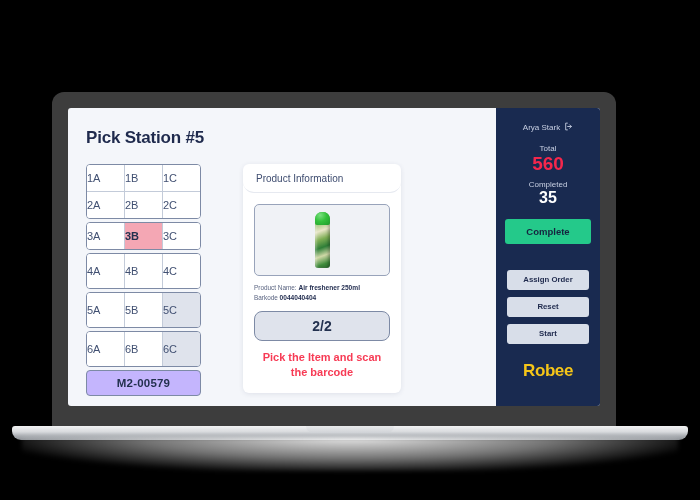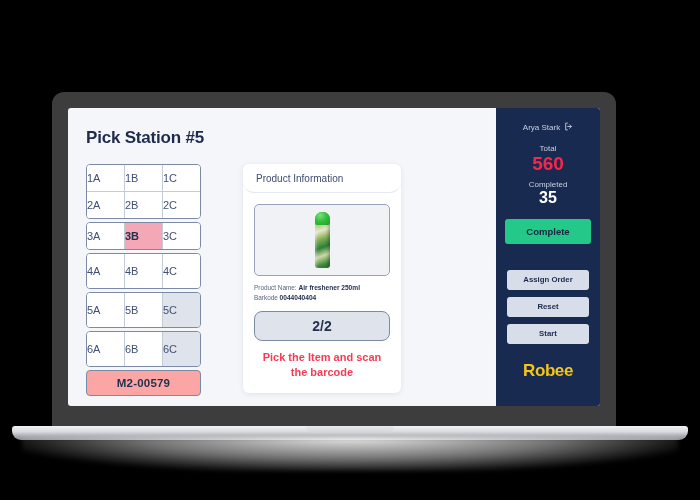--- a/index.html
+++ b/index.html
@@ -126,21 +126,21 @@
     background: #f4a7b4;
     color: #23314f;
     font-weight: bold;
   }
   .bin-cell.muted {
     background: #dfe3ec;
   }
   .bin-label {
     border: 1.6px solid #7d8aa5;
     border-radius: 4px;
-    background: #fca5a5;
+    background: #c4b5fd;
     text-align: center;
     font-size: 11.5px;
     font-weight: bold;
     color: #23314f;
     padding: 6px 0;
     letter-spacing: 0.2px;
   }
 
   
   .product-card {

